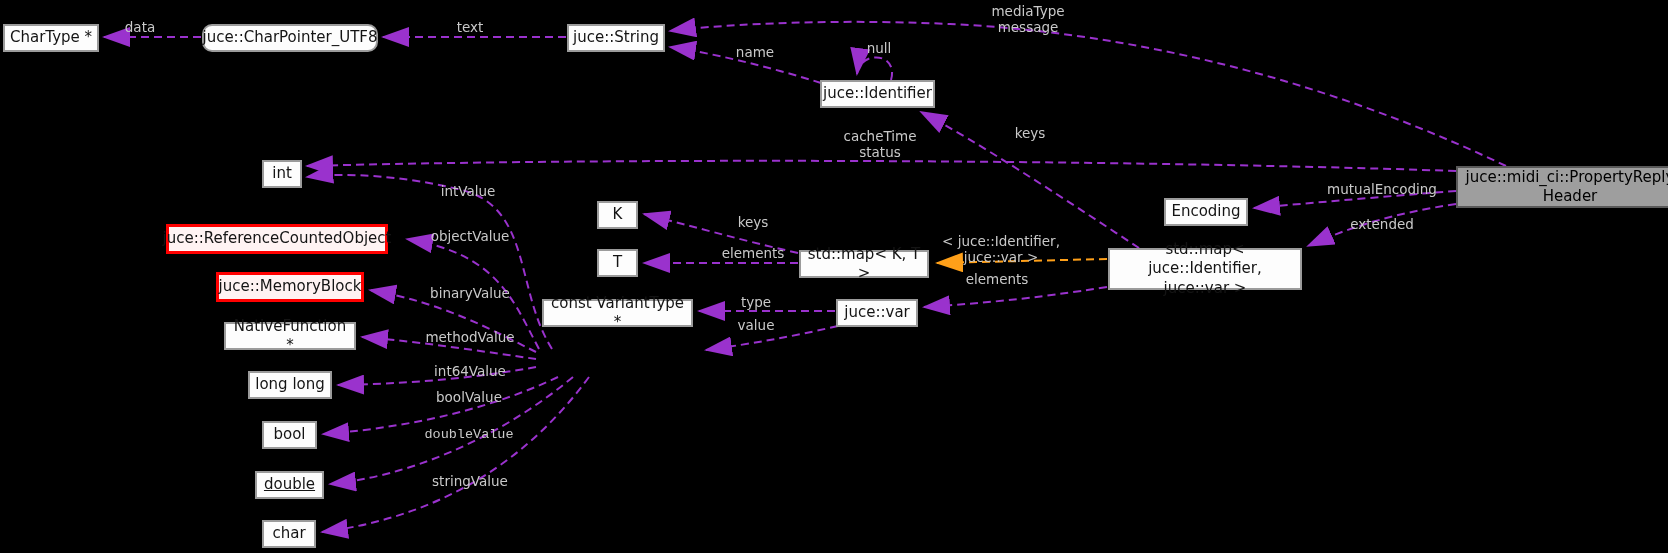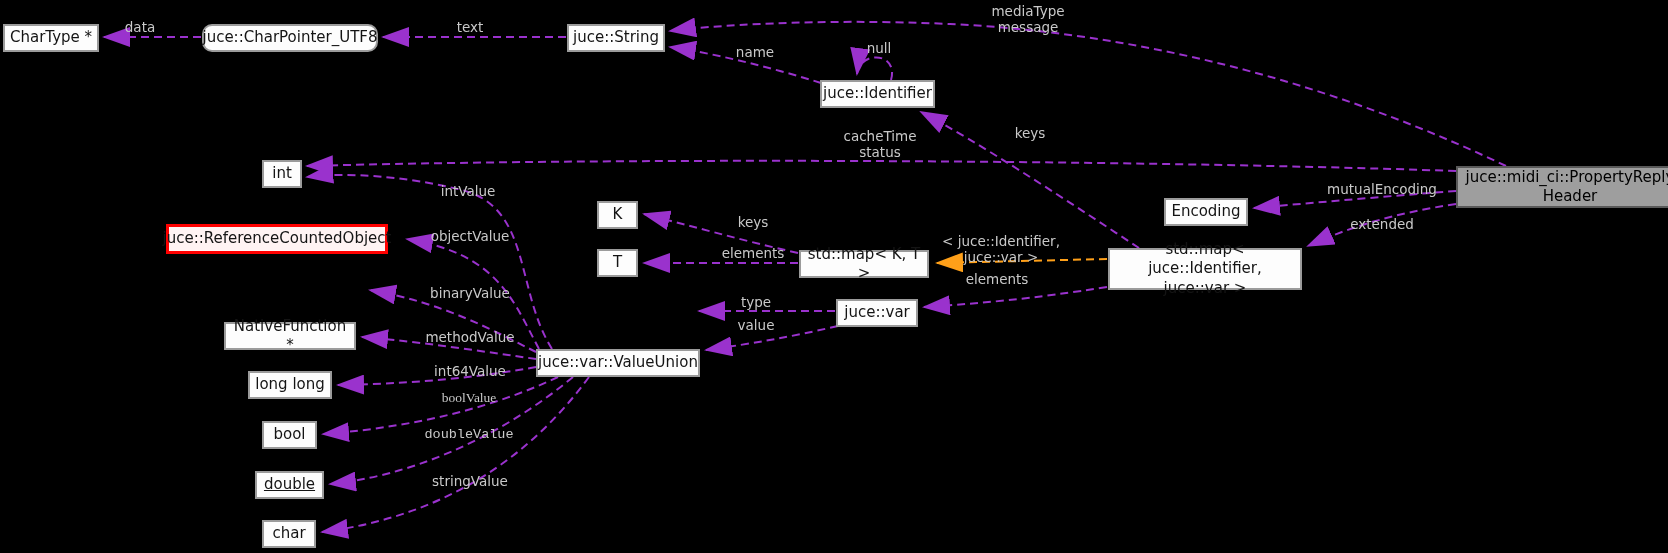--- a/index.html
+++ b/index.html
@@ -64,26 +64,27 @@
       <path d="M 1107,259 L 937,263" marker-end="url(#arrO)"></path>
     </g>
   </svg>
 
   <div class="node" style="left:3px;top:24px;width:96px;height:27px;">CharType *</div>
   <div class="node" style="left:202px;top:24px;width:176px;height:27px;border-radius:10px;">juce::CharPointer_UTF8</div>
   <div class="node" style="left:567px;top:24px;width:98px;height:27px;">juce::String</div>
   <div class="node" style="left:820px;top:80px;width:115px;height:27px;">juce::Identifier</div>
   <div class="node" style="left:262px;top:160px;width:40px;height:27px;">int</div>
   <div class="node truncated" style="left:166px;top:224px;width:222px;height:28px;">juce::ReferenceCountedObject</div>
+  <div class="node truncated" style="left:216px;top:272px;width:148px;height:30px;">juce::MemoryBlock</div>
   <div class="node" style="left:224px;top:322px;width:132px;height:20px;">NativeFunction *</div>
   <div class="node" style="left:597px;top:201px;width:41px;height:27px;">K</div>
   <div class="node" style="left:597px;top:249px;width:41px;height:27px;">T</div>
   <div class="node" style="left:799px;top:250px;width:130px;height:28px;">std::map&lt; K, T &gt;</div>
+  <div class="node" style="left:542px;top:299px;width:151px;height:28px;">const VariantType *</div>
   <div class="node" style="left:836px;top:299px;width:82px;height:28px;">juce::var</div>
-  <div class="node" style="left:536px;top:349px;width:164px;height:28px;">juce::var::ValueUnion</div>
   <div class="node" style="left:248px;top:371px;width:84px;height:28px;">long long</div>
   <div class="node" style="left:262px;top:421px;width:55px;height:27px;">bool</div>
   <div class="node" style="left:255px;top:471px;width:69px;height:27px;text-decoration:underline;">double</div>
   <div class="node" style="left:262px;top:520px;width:54px;height:27px;">char</div>
   <div class="node" style="left:1164px;top:198px;width:84px;height:27px;">Encoding</div>
   <div class="node" style="left:1108px;top:248px;width:194px;height:42px;">std::map&lt; juce::Identifier,
 juce::var &gt;</div>
   <div class="node current" style="left:1456px;top:166px;width:228px;height:42px;">juce::midi_ci::PropertyReply
 Header</div>
 
@@ -94,21 +95,21 @@
   <span class="elabel" style="left:1028px;top:20px;">mediaType
 message</span>
   <span class="elabel" style="left:880px;top:145px;">cacheTime
 status</span>
   <span class="elabel" style="left:1030px;top:134px;">keys</span>
   <span class="elabel" style="left:468px;top:192px;">intValue</span>
   <span class="elabel" style="left:470px;top:237px;">objectValue</span>
   <span class="elabel" style="left:470px;top:294px;text-align:right;">binaryValue</span>
   <span class="elabel" style="left:470px;top:338px;">methodValue</span>
   <span class="elabel" style="left:470px;top:372px;">int64Value</span>
-  <span class="elabel" style="left:469px;top:398px;font-family:Liberation Serif, serif;">boolValue</span>
+  <span class="elabel" style="left:469px;top:398px;">boolValue</span>
   <span class="elabel" style="left:469px;top:435px;font-family:Liberation Mono, monospace;">doubleValue</span>
   <span class="elabel" style="left:470px;top:482px;">stringValue</span>
   <span class="elabel" style="left:753px;top:223px;">keys</span>
   <span class="elabel" style="left:753px;top:254px;">elements</span>
   <span class="elabel" style="left:1001px;top:250px;">&lt; juce::Identifier,
 juce::var &gt;</span>
   <span class="elabel" style="left:997px;top:280px;">elements</span>
   <span class="elabel" style="left:756px;top:303px;">type</span>
   <span class="elabel" style="left:756px;top:326px;">value</span>
   <span class="elabel" style="left:1382px;top:190px;">mutualEncoding</span>

